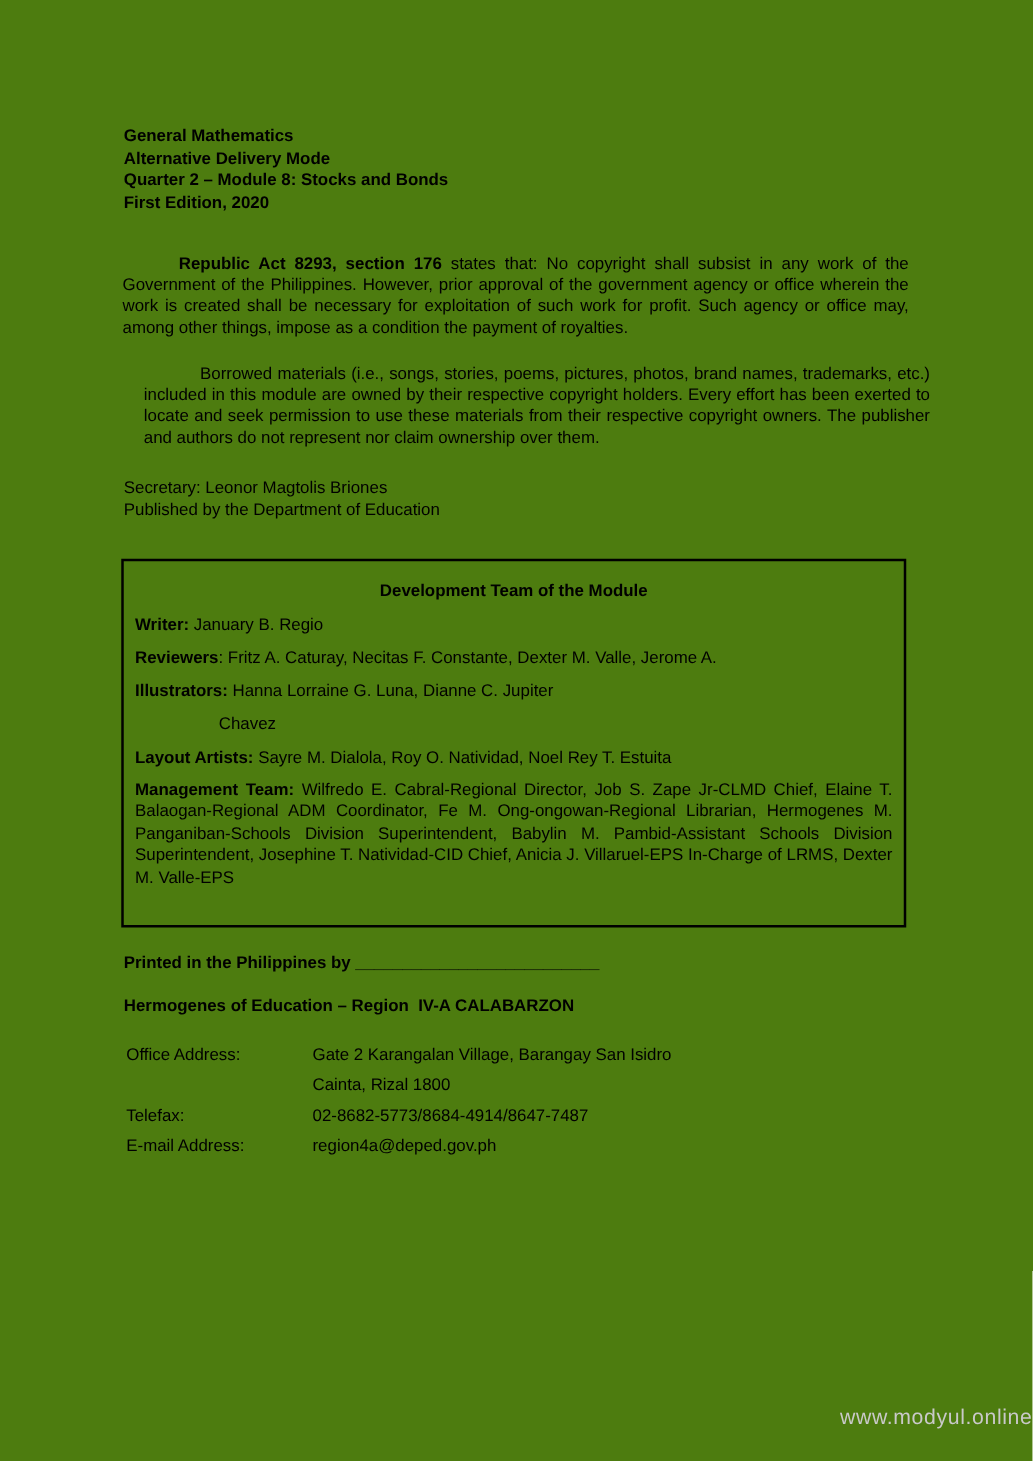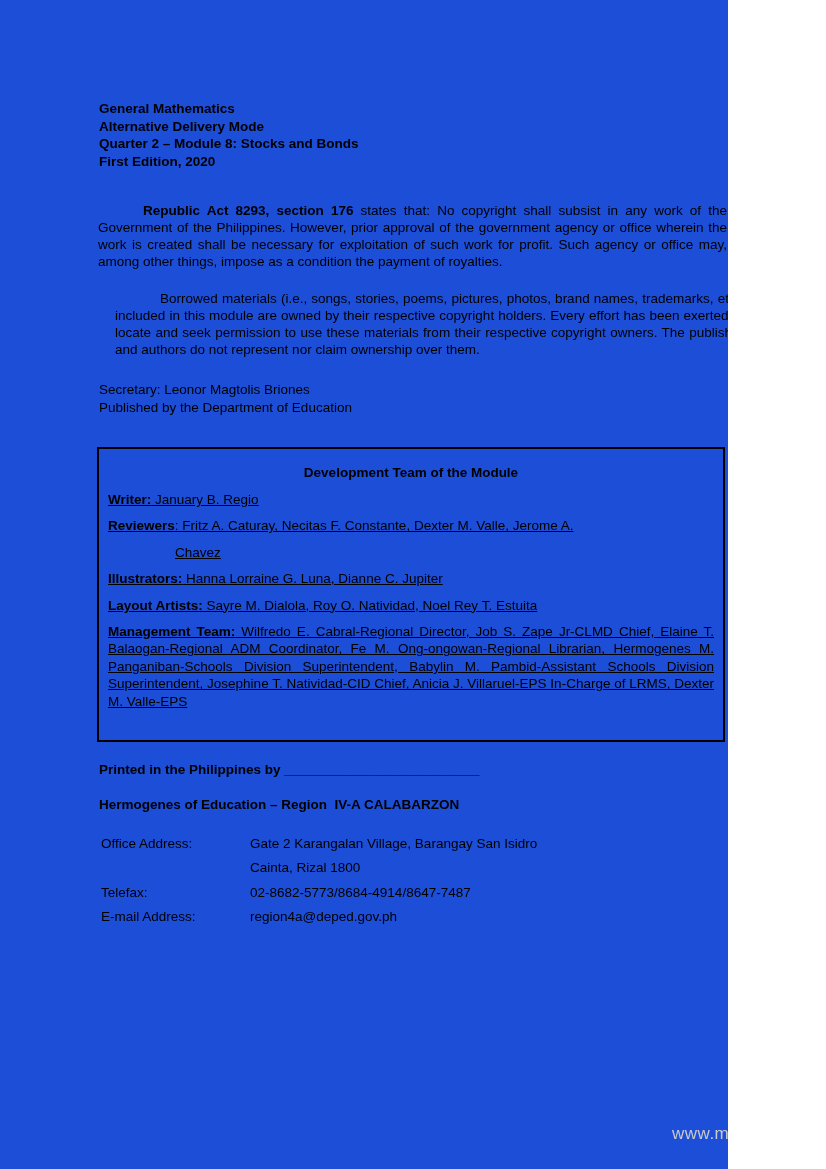--- a/index.html
+++ b/index.html
@@ -2,23 +2,23 @@
 <html><head>
 <meta charset="utf-8">
 <style>
   html, body {
     margin: 0;
     padding: 0;
     background: #ffffff;
   }
   .page {
     position: relative;
-    width: 728px;
+    width: 826px;
     height: 1169px;
-    background: #1d4ed8;
+    background: #4d7c0f;
     font-family: "Liberation Sans", sans-serif;
     font-size: 13.5px;
     color: #000000;
     overflow: hidden;
   }
   .abs { position: absolute; }
   .b { font-weight: bold; }
 
   .header-block {
     left: 99px; top: 100px; width: 629px;
@@ -45,21 +45,20 @@
   }
   .devteam-title {
     text-align: center;
     font-weight: bold;
     margin: 3px 0 10px 0;
     line-height: 17px;
   }
   .entry {
     margin: 0 0 9px 0;
     line-height: 17.4px;
-    text-decoration: underline;
   }
   .entry.justify { text-align: justify; margin-bottom: 0; }
   .entry.cont { padding-left: 67px; }
 
   .printed-line {
     left: 99px; top: 761px; width: 629px;
     font-weight: bold;
     line-height: 17px;
   }
   .dept-line {
@@ -105,23 +104,23 @@
   </div>
 
   <div class="abs devteam-box">
     <div class="devteam-title">Development Team of the Module</div>
 
     <p class="entry"><span class="b">Writer:</span><span> January B. Regio</span></p>
 
 
     <p class="entry"><span class="b">Reviewers</span><span>: Fritz A. Caturay, Necitas F. Constante, Dexter M. Valle, Jerome A.</span></p>
 
+    <p class="entry"><span class="b">Illustrators:</span><span> Hanna Lorraine G. Luna, Dianne C. Jupiter</span></p>
+
     <p class="entry cont">Chavez</p>
-
-    <p class="entry"><span class="b">Illustrators:</span><span> Hanna Lorraine G. Luna, Dianne C. Jupiter</span></p>
 
     <p class="entry"><span class="b">Layout Artists:</span><span> Sayre M. Dialola, Roy O. Natividad, Noel Rey T. Estuita</span></p>
 
     <p class="entry justify"><span class="b">Management Team:</span><span> Wilfredo E. Cabral-Regional Director, Job S. Zape Jr-CLMD Chief, Elaine T. Balaogan-Regional ADM Coordinator, Fe M. Ong-ongowan-Regional Librarian, Hermogenes M. Panganiban-Schools Division Superintendent, Babylin M. Pambid-Assistant Schools Division Superintendent, Josephine T. Natividad-CID Chief, Anicia J. Villaruel-EPS In-Charge of LRMS, Dexter M. Valle-EPS</span></p>
   </div>
 
   <div class="abs printed-line"><span>Printed in the Philippines by </span><span>__________________________</span></div>
 
   <div class="abs dept-line">Hermogenes of Education – Region  IV-A CALABARZON</div>
 

